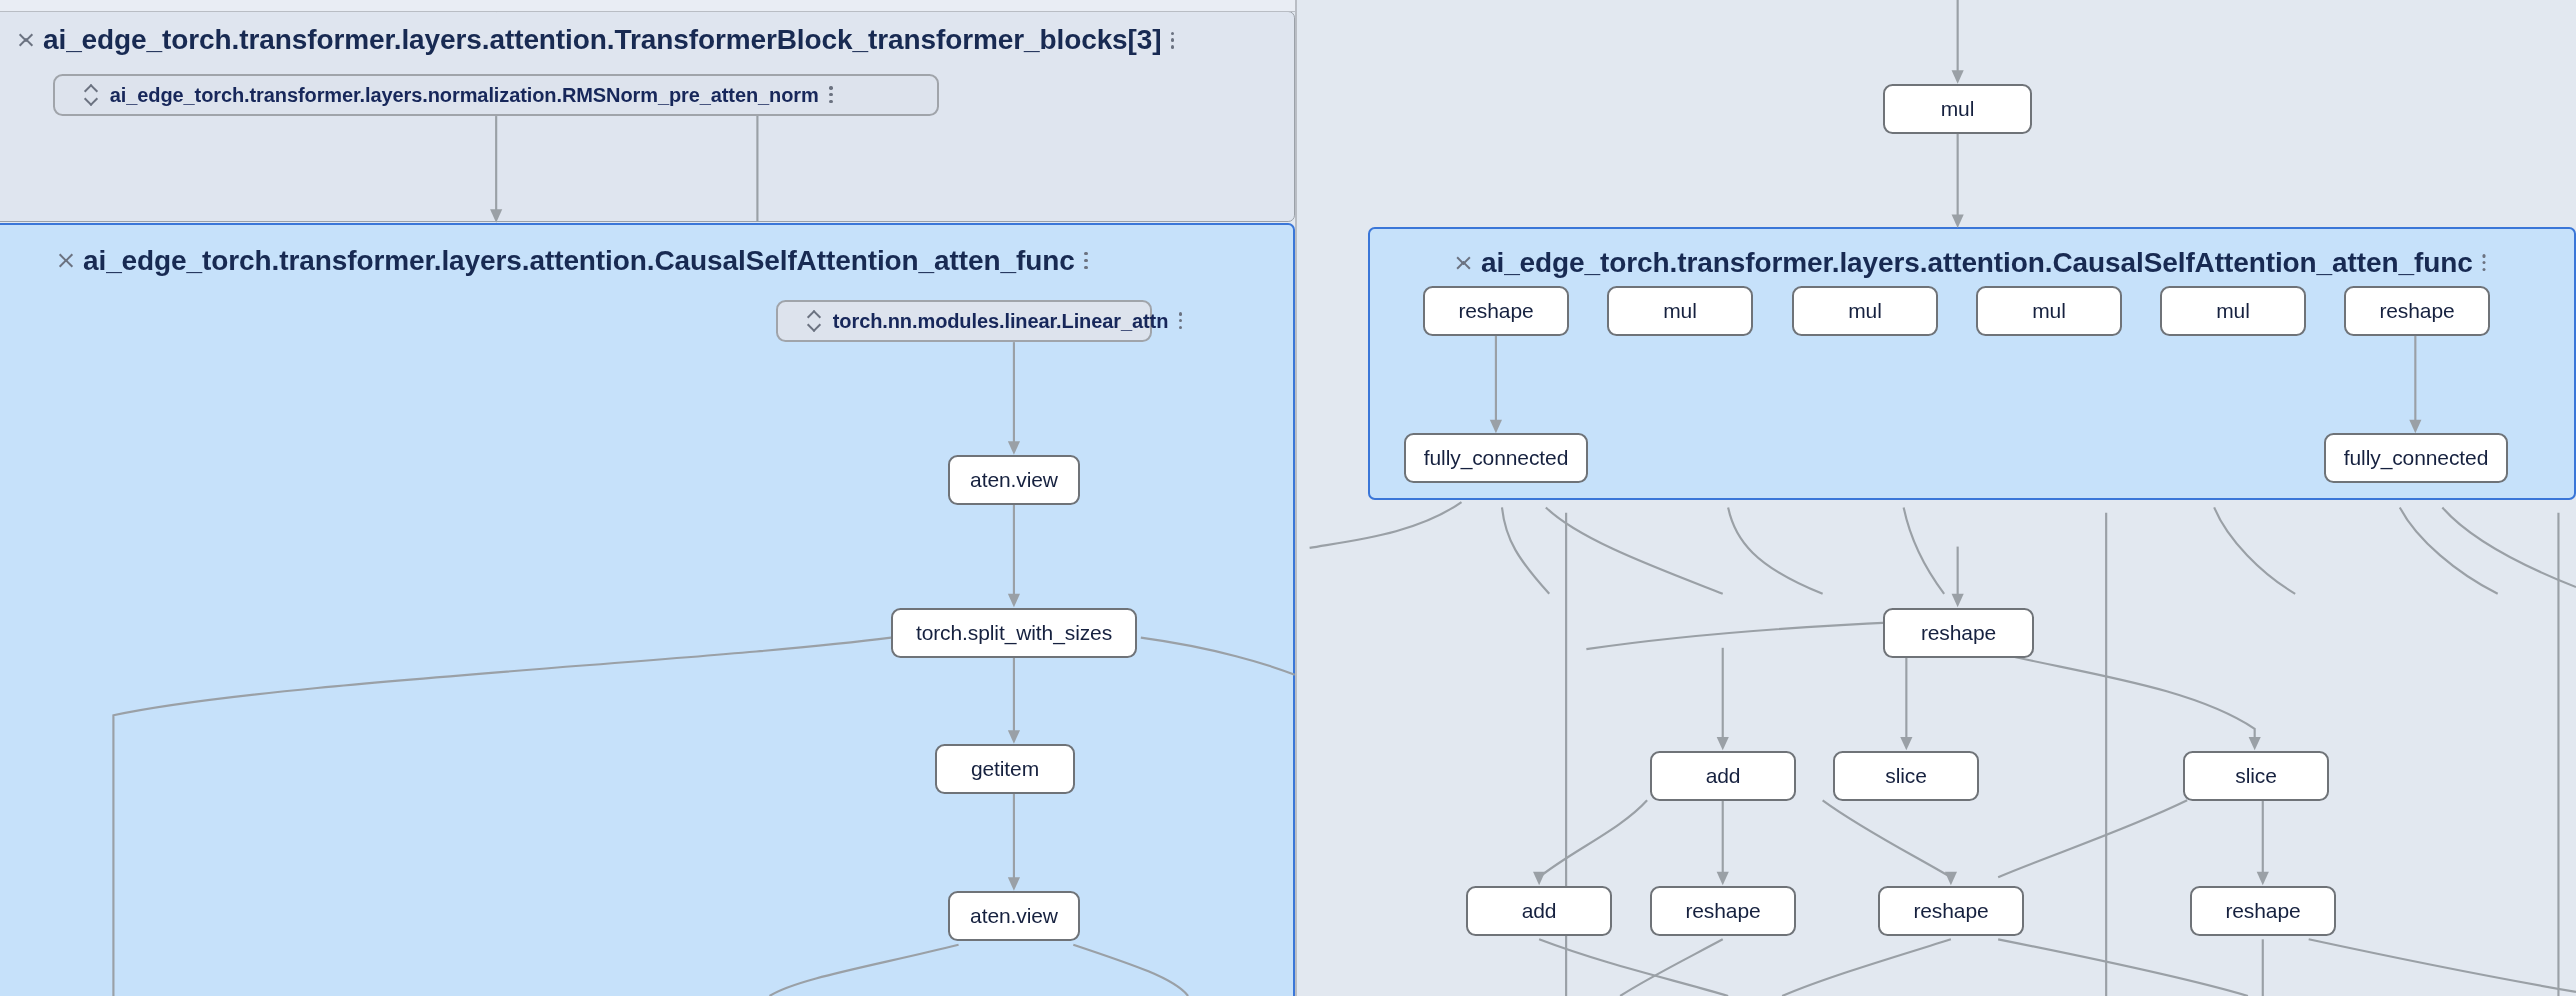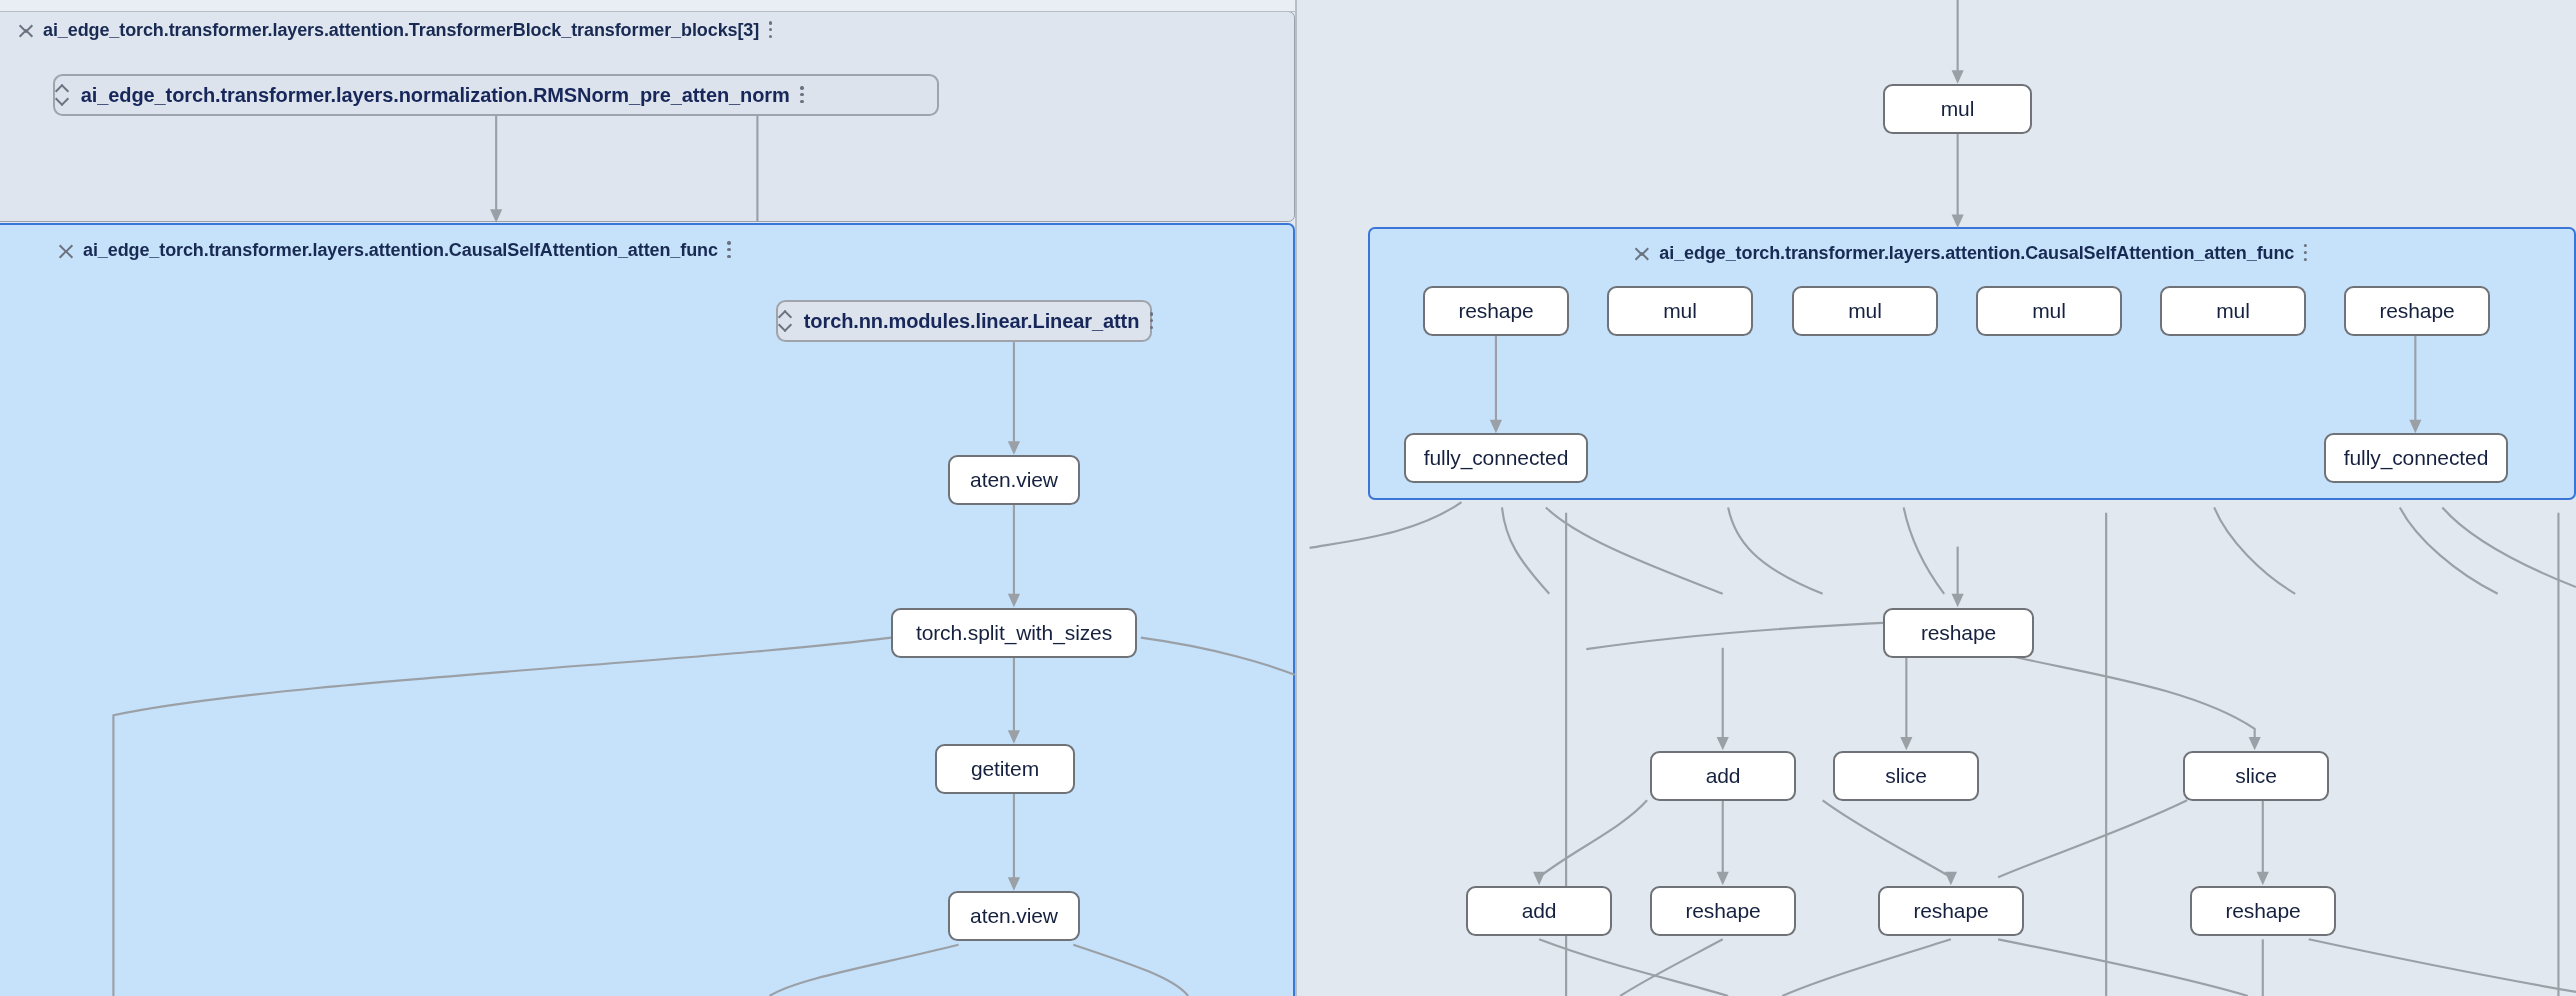--- a/index.html
+++ b/index.html
@@ -49,26 +49,26 @@
   }
   .group-selected {
     background: #c6e1fa;
     border: 2.7px solid #3a76d8;
   }
   .group-header {
     position: absolute;
     left: 0;
     top: 0;
     display: flex;
-    align-items: flex-start;
+    align-items: center;
     gap: 9.5px;
     padding: 0 12px;
     height: 41px;
     white-space: nowrap;
-    font-size: 18px;
+    font-size: 28px;
     font-weight: bold;
     color: #182a52;
     letter-spacing: -0.1px;
   }
   .group-header.centered {
     left: 50%;
     transform: translateX(-50%);
   }
 
   
@@ -134,21 +134,21 @@
   .icon-kebab i:nth-child(2) { top: 8px; }
   .icon-kebab i:nth-child(3) { top: 15px; }
 
   
   .module-pill {
     position: absolute;
     box-sizing: border-box;
     display: flex;
     align-items: center;
     gap: 10.8px;
-    padding: 0 0;
+    padding: 0 29px;
     height: 42px;
     background: #dde3ed;
     border: 2px solid #a0a4aa;
     border-radius: 9.5px;
     white-space: nowrap;
     font-size: 20px;
     font-weight: bold;
     color: #17275a;
     letter-spacing: -0.1px;
   }

